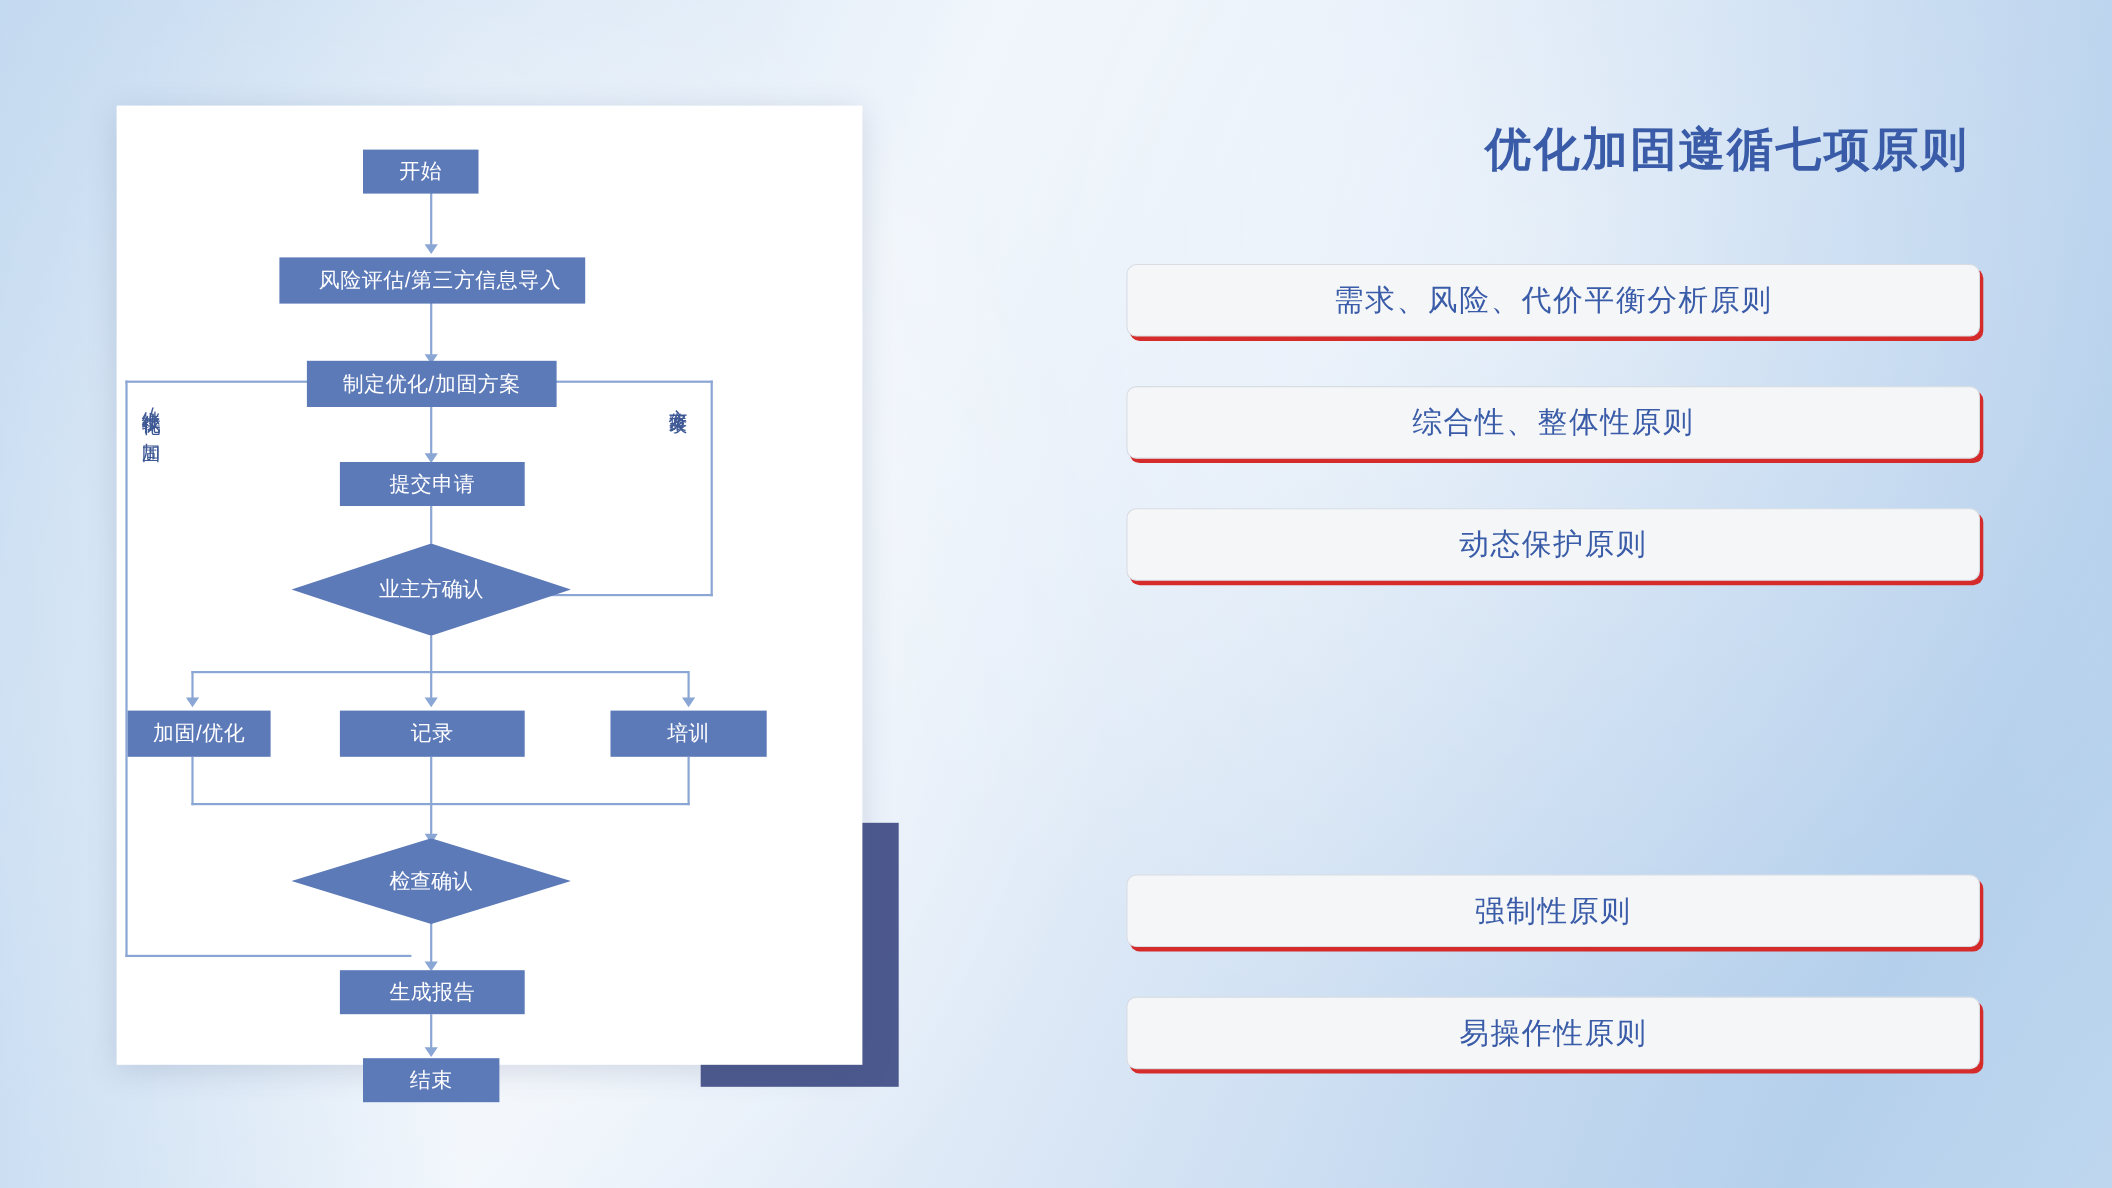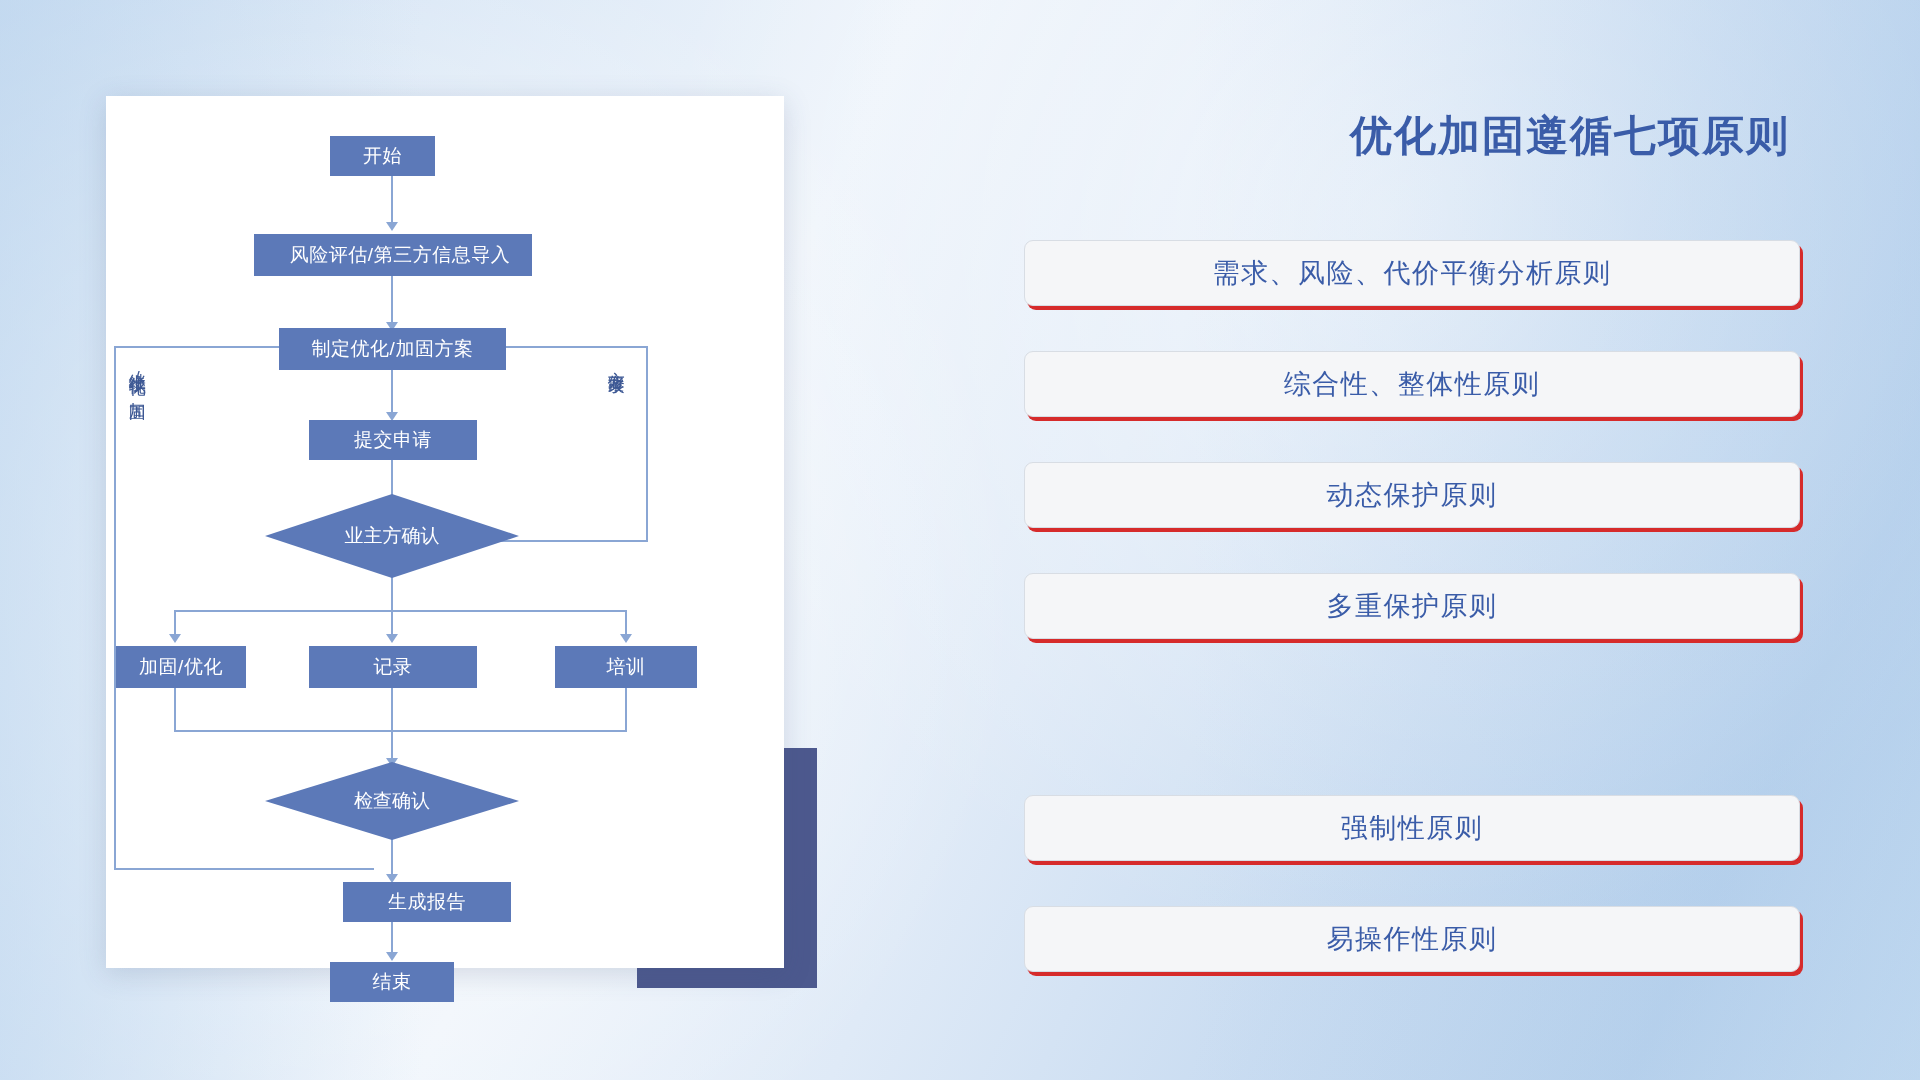--- a/index.html
+++ b/index.html
@@ -248,21 +248,21 @@
         <span>培训</span>
       </div>
 
       <div class="diamond-wrap" style="left:159px; top:666px; width:254px; height:78px;">
         <div class="diamond">
           <div class="diamond-shape"></div>
           <div class="diamond-label">检查确认</div>
         </div>
       </div>
 
-      <div class="node" style="left:203px; top:786px; width:168px; height:40px;margin-left:34px;">
+      <div class="node" style="left:203px; top:786px; width:168px; height:40px;">
         <span>生成报告</span>
       </div>
 
       <div class="node" style="left:224px; top:866px; width:124px; height:40px;">
         <span>结束</span>
       </div>
 
       <div class="side-label" style="left:22px; top:264px;">继续优化/加固</div>
       <div class="side-label" style="left:501px; top:262px;">方案修改</div>
 
@@ -273,23 +273,20 @@
 
   <div class="pill" style="top:240px;">
     <span>需求、风险、代价平衡分析原则</span>
   </div>
   <div class="pill" style="top:351px;">
     <span>综合性、整体性原则</span>
   </div>
   <div class="pill" style="top:462px;">
     <span>动态保护原则</span>
   </div>
-  <div class="pill" style="top:573px;">
-    <span>多重保护原则</span>
-  </div>
   <div class="pill" style="top:795px;">
     <span>强制性原则</span>
   </div>
   <div class="pill" style="top:906px;">
     <span>易操作性原则</span>
   </div>
 
 </div>
 
 </body></html>

